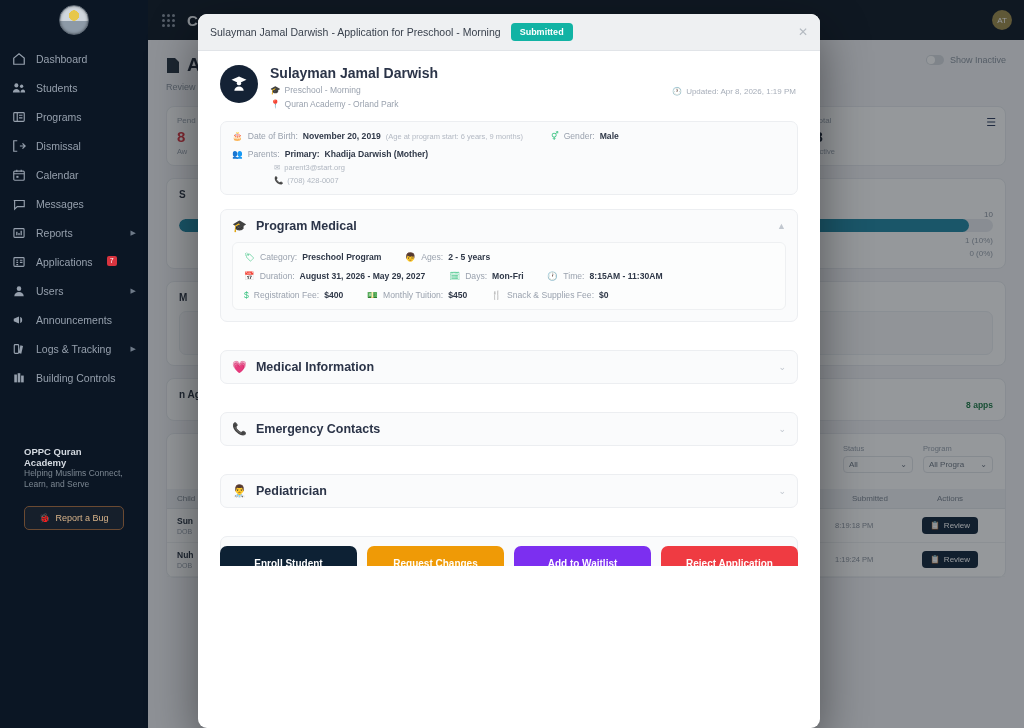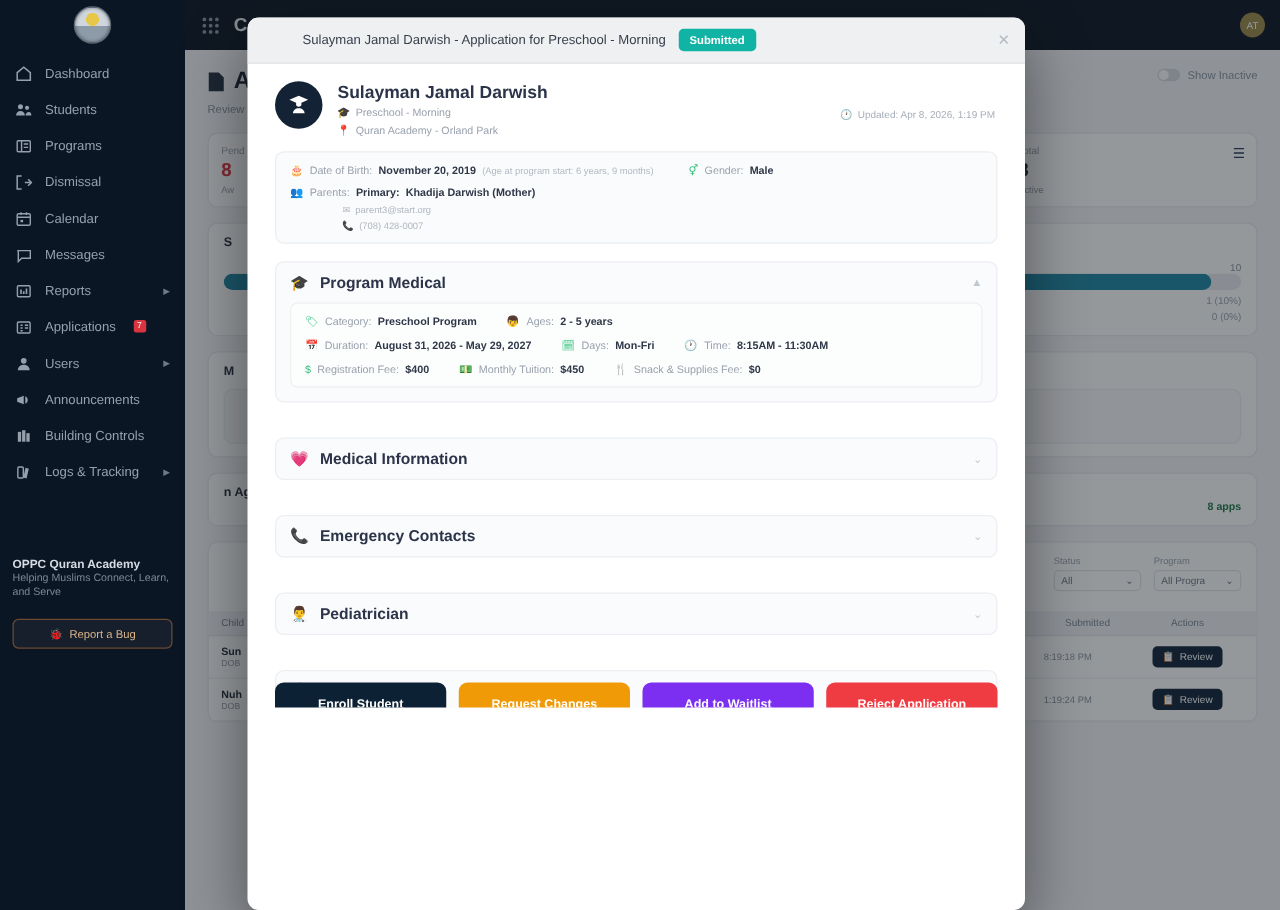--- a/index.html
+++ b/index.html
@@ -44,21 +44,21 @@
   .nav-caret {
     position: absolute; right: 12px; top: 50%; transform: translateY(-50%);
     font-size: 7px; color: #6e7a88;
   }
   .nav-badge {
     display: inline-block; background: #d9343f; color: #fff;
     font-size: 7px; line-height: 10px; min-width: 10px; text-align: center;
     border-radius: 2px; padding: 0 2px; margin-left: 4px;
     position: relative; top: -1px;
   }
-  .side-foot { position: absolute; left: 0; right: 0; top: 446px; padding: 0 10px; }
+  .side-foot { position: absolute; left: 0; right: 0; top: 446px; padding: 0 24px; }
   .side-foot .org { color: #d5dbe2; font-size: 9.5px; font-weight: bold; }
   .side-foot .tag { color: #7c8792; font-size: 8.5px; line-height: 1.35; margin-top: 0; }
   .bug-btn {
     margin-top: 15px; height: 24px; border: 1px solid #6b4a32; border-radius: 5px;
     background: #161f2b; color: #d9b48a; font-size: 9px;
     display: flex; align-items: center; justify-content: center; gap: 5px;
     cursor: pointer;
   }
 
   
@@ -146,21 +146,21 @@
   }
   .modal {
     position: absolute; left: 198px; top: 14px; width: 622px; height: 714px;
     background: #fff; border-radius: 9px; overflow: hidden;
     box-shadow: 0 18px 50px rgba(0,0,0,.45);
   }
   .m-head {
     height: 37px; background: #eef0f2; border-bottom: 1px solid #e1e4e8;
     display: flex; align-items: center; padding: 0 12px; gap: 10px;
   }
-  .m-title { font-size: 10.5px; color: #39414d; margin-left: 32px; }
+  .m-title { font-size: 10.5px; color: #39414d; }
   .pill {
     background: #11b3a4; color: #fff; font-size: 9px; font-weight: bold;
     border-radius: 4px; padding: 4px 9px;
   }
   .m-close { margin-left: auto; color: #b4bac1; font-size: 12px; cursor: pointer; line-height: 1; }
 
   .m-body { padding: 14px 22px 0 22px; height: 515px; overflow: hidden; position: relative; }
 
   .stu-row { display: flex; align-items: flex-start; gap: 12px; position: relative; }
   .stu-av {
@@ -326,38 +326,38 @@
             <svg viewBox="0 0 16 16" fill="#96a0ad">
               <path d="M2 6.5v3l6 2.4V4.1z"></path>
               <path d="M10 5.5c1.4.6 1.4 4.4 0 5z" fill="none" stroke="#96a0ad" stroke-width="1.2"></path>
             </svg>
           </span>
         <span class="lbl">Announcements</span>
       </div>
 
       <div class="nav-item">
         <span class="ni">
+            <svg viewBox="0 0 16 16" fill="none" stroke="#96a0ad" stroke-width="1.3">
+              <rect x="2.6" y="3" width="5" height="10" rx="1"></rect>
+              <path d="M9.6 3.6l3 .9-2 9-3-.9z" fill="#96a0ad" stroke="none"></path>
+            </svg>
+          </span>
+        <span class="lbl">Logs &amp; Tracking</span>
+        <span class="nav-caret">▶</span>
+      </div>
+
+      <div class="nav-item">
+        <span class="ni">
             <svg viewBox="0 0 16 16" fill="#96a0ad">
               <rect x="2.6" y="4" width="3" height="9"></rect>
               <rect x="6.5" y="2.5" width="3" height="10.5"></rect>
               <rect x="10.4" y="5.2" width="3" height="7.8"></rect>
             </svg>
           </span>
         <span class="lbl">Building Controls</span>
-      </div>
-
-      <div class="nav-item">
-        <span class="ni">
-            <svg viewBox="0 0 16 16" fill="none" stroke="#96a0ad" stroke-width="1.3">
-              <rect x="2.6" y="3" width="5" height="10" rx="1"></rect>
-              <path d="M9.6 3.6l3 .9-2 9-3-.9z" fill="#96a0ad" stroke="none"></path>
-            </svg>
-          </span>
-        <span class="lbl">Logs &amp; Tracking</span>
-        <span class="nav-caret">▶</span>
       </div>
     </div>
 
     <div class="side-foot">
       <div class="org">OPPC Quran Academy</div>
       <div class="tag">Helping Muslims Connect, Learn, and Serve</div>
       <div class="bug-btn">
         <span>🐞</span>
         <span>Report a Bug</span>
       </div>

